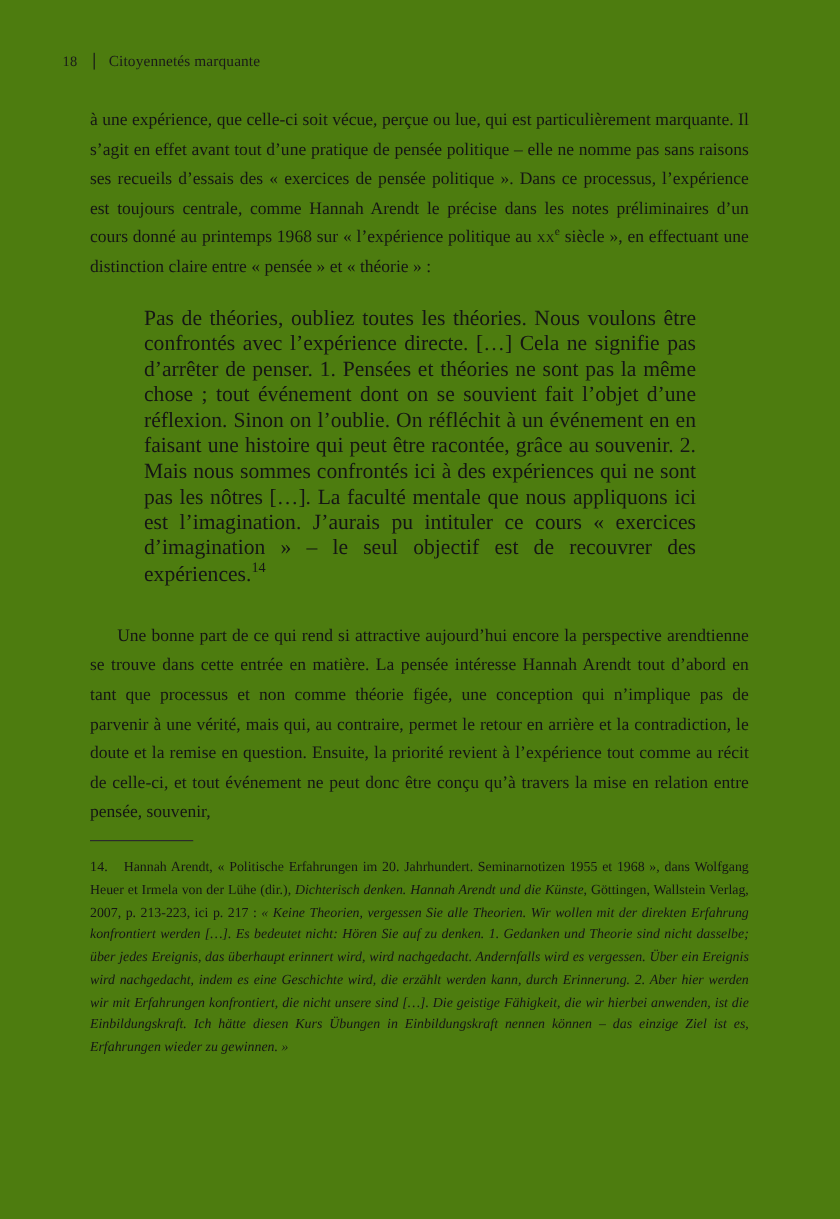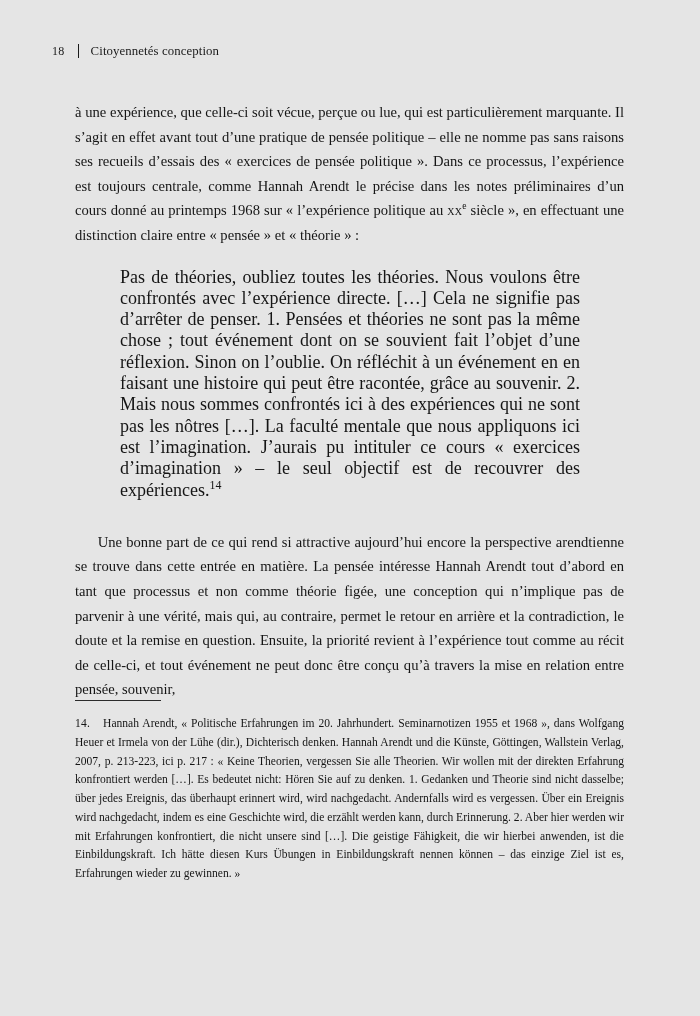--- a/index.html
+++ b/index.html
@@ -6,21 +6,21 @@
   html, body {
     margin: 0;
     padding: 0;
     background: #ffffff;
   }
 
   .page {
     position: relative;
     width: 700px;
     height: 1016px;
-    background: #e5e5e5;
+    background: #4d7c0f;
     margin: 0 auto;
     overflow: hidden;
     font-family: "Liberation Serif", "DejaVu Serif", serif;
     color: #151515;
     -webkit-font-smoothing: antialiased;
   }
 
   
   .running-head {
     position: absolute;
@@ -49,21 +49,21 @@
   }
   .head-title {
     font-size: 12.8px;
     letter-spacing: 0.1px;
     white-space: nowrap;
   }
 
   
   .textblock {
     position: absolute;
-    top: 100px;
+    top: 88px;
     left: 75px;
     width: 549px;
   }
 
   p.body {
     margin: 0;
     font-size: 14.6px;
     line-height: 24.6px;
     text-align: justify;
     text-justify: inter-word;
@@ -125,33 +125,35 @@
   }
   .fn-num {
     font-variant-numeric: oldstyle-nums;
     letter-spacing: 0.2px;
   }
   .fn-num-gap {
     display: inline-block;
     width: 13px;
   }
   .fn-quote {
+    font-style: italic;
   }
   .fn-title {
+    font-style: italic;
   }
 </style>
 </head>
 <body>
 
 <div class="page">
 
   <div class="running-head">
     <span class="folio">18</span>
     <span class="head-rule"></span>
-    <span class="head-title">Citoyennetés conception</span>
+    <span class="head-title">Citoyennetés marquante</span>
   </div>
 
   <div class="textblock">
 
     <p class="body"><span>à une expérience, que celle-ci soit vécue, perçue ou lue, qui est particulièrement marquante. Il s’agit en effet avant tout d’une pratique de pensée politique – elle ne nomme pas sans raisons ses recueils d’essais des « exercices de pensée politique ». Dans ce processus, l’expérience est toujours centrale, comme Hannah Arendt le précise dans les notes préliminaires d’un cours donné au printemps 1968 sur « l’expérience politique au </span><span class="smallcaps">xx</span><sup class="ord">e</sup><span> siècle », en effectuant une distinction claire entre « pensée » et « théorie » :</span></p>
 
     <blockquote class="extract">
       <p><span>Pas de théories, oubliez toutes les théories. Nous voulons être confrontés avec l’expérience directe. […] Cela ne signifie pas d’arrêter de penser. 1. Pensées et théories ne sont pas la même chose ; tout événement dont on se souvient fait l’objet d’une réflexion. Sinon on l’oublie. On réfléchit à un événement en en faisant une histoire qui peut être racontée, grâce au souvenir. 2. Mais nous sommes confrontés ici à des expériences qui ne sont pas les nôtres […]. La faculté mentale que nous appliquons ici est l’imagination. J’aurais pu intituler ce cours « exercices d’imagination » – le seul objectif est de recouvrer des expériences.</span><sup class="fn">14</sup></p>
     </blockquote>
 

